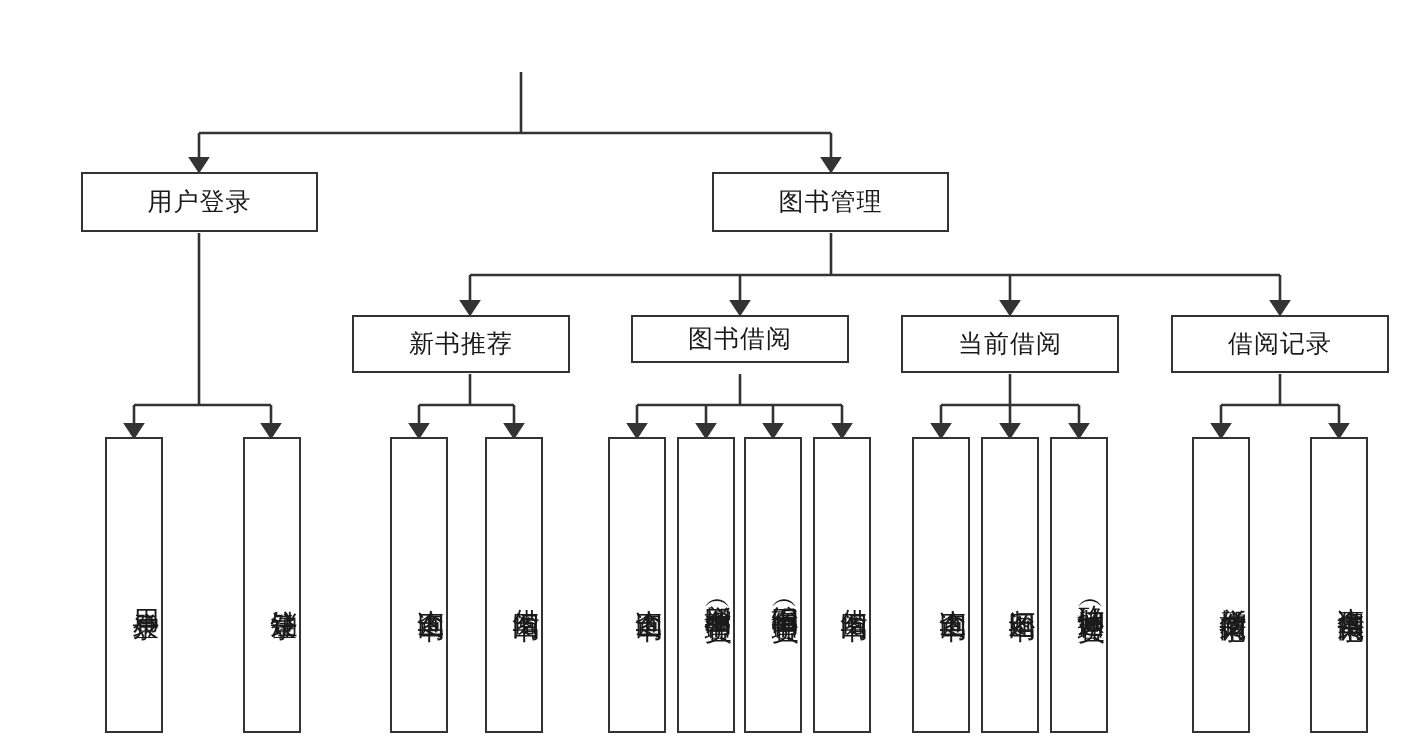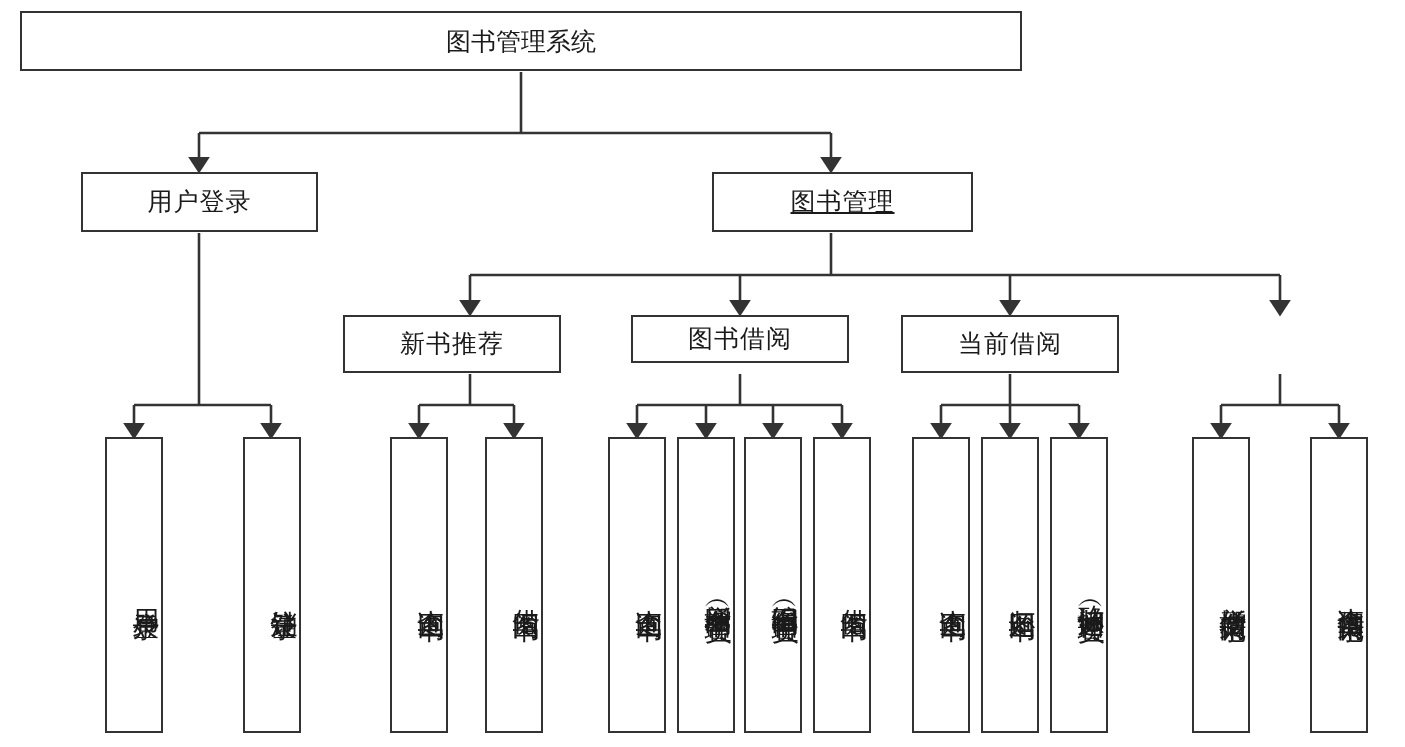--- a/index.html
+++ b/index.html
@@ -117,39 +117,39 @@
       <path d="M1010,405 L1010,426" marker-end="url(#arw)"></path>
       <path d="M1079,405 L1079,426" marker-end="url(#arw)"></path>
 
       <path d="M1280,374 L1280,405"></path>
       <path d="M1221,405 L1339,405"></path>
       <path d="M1221,405 L1221,426" marker-end="url(#arw)"></path>
       <path d="M1339,405 L1339,426" marker-end="url(#arw)"></path>
     </g>
   </svg>
 
-  <div class="node node-root" style="left:20px; top:11px; width:1002px; height:60px;">
-    <span>图书管理系统</span>
-  </div>
 
   <div class="node node-h" style="left:81px; top:172px; width:237px; height:60px;">
     <span>用户登录</span>
   </div>
-  <div class="node node-h" style="left:712px; top:172px; width:261px; height:60px;text-decoration:underline;">
+  <div class="node node-h" style="left:712px; top:172px; width:237px; height:60px;">
     <span>图书管理</span>
   </div>
 
-  <div class="node node-h" style="left:343px; top:315px; width:218px; height:58px;">
+  <div class="node node-h" style="left:352px; top:315px; width:218px; height:58px;">
     <span>新书推荐</span>
   </div>
   <div class="node node-h" style="left:631px; top:315px; width:218px; height:48px;">
     <span>图书借阅</span>
   </div>
   <div class="node node-h" style="left:901px; top:315px; width:218px; height:58px;">
     <span>当前借阅</span>
+  </div>
+  <div class="node node-h" style="left:1171px; top:315px; width:218px; height:58px;">
+    <span>借阅记录</span>
   </div>
 
   <div class="node node-v" style="left:105px; top:437px; width:58px; height:296px;">
     <span class="vtext">用户登录</span>
   </div>
   <div class="node node-v" style="left:243px; top:437px; width:58px; height:296px;">
     <span class="vtext">注销登录</span>
   </div>
 
   <div class="node node-v" style="left:390px; top:437px; width:58px; height:296px;">

